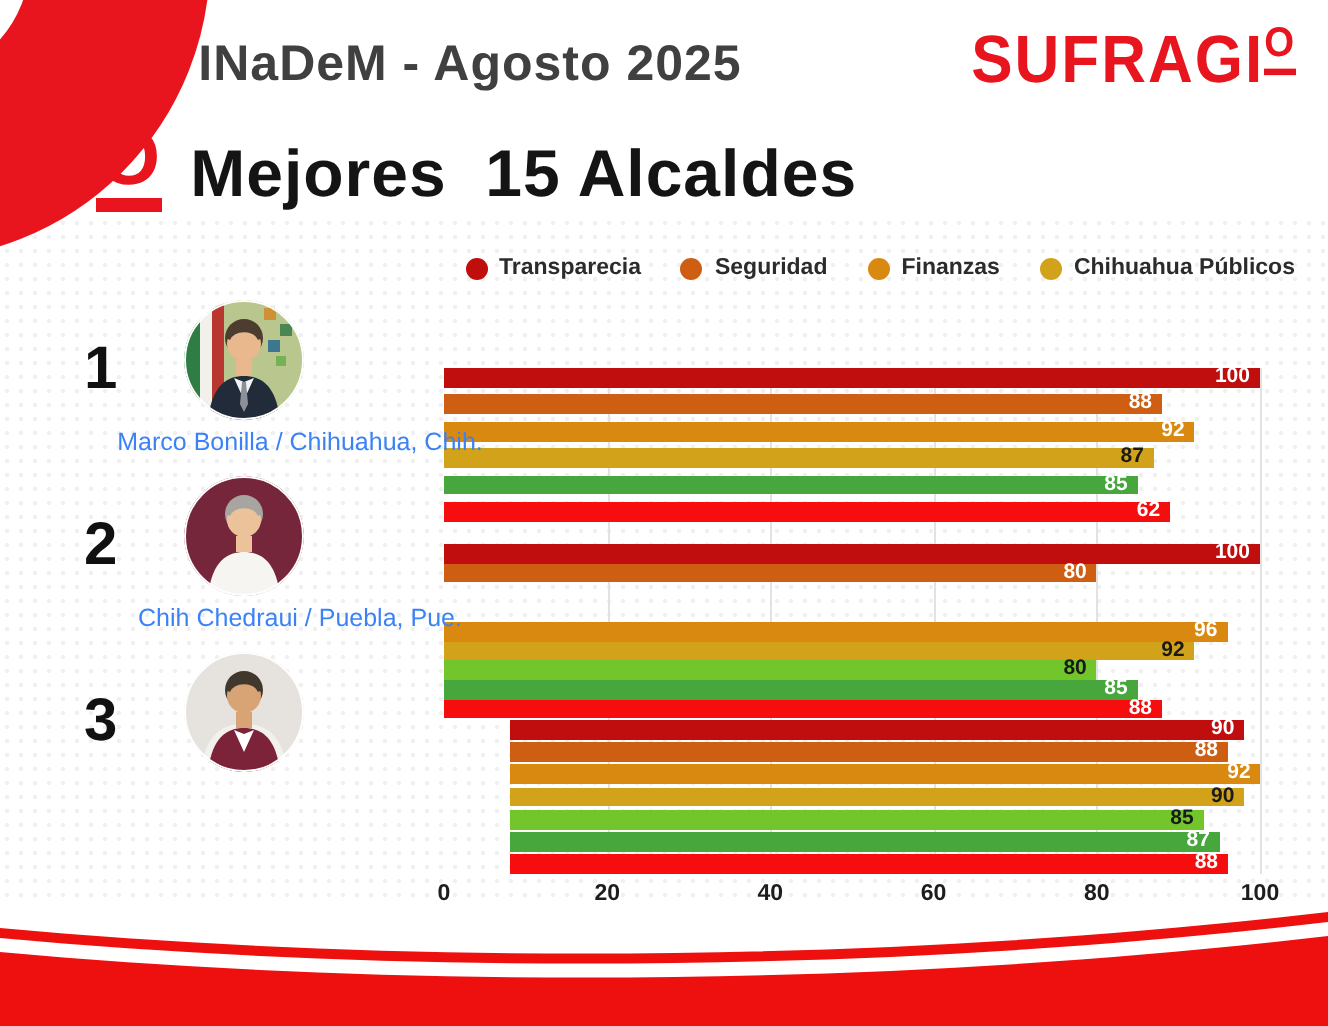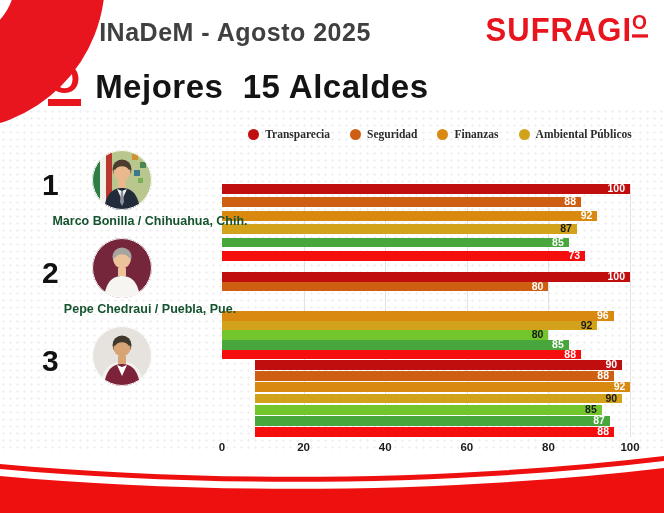--- a/index.html
+++ b/index.html
@@ -24,32 +24,32 @@
           padding-bottom:0; line-height:1.15; display:inline-block; }
 
   .headline { position:absolute; left:48px; top:60px; display:flex; align-items:flex-end; z-index:3; }
   .o-mark { font-size:40px; font-weight:800; color:#e8141e; line-height:.95;
           border-bottom:7px solid #e8141e; padding:0 1px 1px 1px; }
   .headline-text { font-size:33px; font-weight:800; color:#141414; margin-left:14px;
           white-space:pre; letter-spacing:.5px; }
 
   .legend { position:absolute; left:222px; top:128px; width:436px; z-index:3; }
   .legend-row { display:flex; justify-content:center; gap:20px; margin-bottom:6px; }
-  .legend-item { display:flex; align-items:center; gap:6px;font-family:Liberation Serif, serif; }
+  .legend-item { display:flex; align-items:center; gap:6px; }
   .legend-dot { width:11px; height:11px; border-radius:50%; flex:0 0 auto; }
   .legend-label { font-size:11.5px; font-weight:bold; color:#2b2b2b; white-space:nowrap; }
 
   
   .profiles { position:absolute; left:0; top:150px; width:222px; z-index:3; }
   .profile { position:relative; height:88px; }
   .rank { position:absolute; left:42px; top:18px; font-size:30px; font-weight:800; color:#111; }
   .avatar { position:absolute; left:92px; top:0; width:60px; height:60px; border-radius:50%;
             overflow:hidden; }
   .p-name { position:absolute; left:25px; top:64px; width:250px; text-align:center;
-            font-size:12.5px; font-weight:bold; color:#14532d; white-space:nowrap; }
+            font-size:12.5px; font-weight:normal; color:#3b82f6; white-space:nowrap; }
 
   
   .chart { position:absolute; left:222px; top:184px; width:408px; height:276px; z-index:2;text-align:right; }
   .gridline { position:absolute; top:0; width:1px; height:253px; background:#e2e2e2; }
   .bar-group { position:absolute; left:0; width:100%; height:77px;
                display:flex; flex-direction:column; justify-content:space-between; }
   .bar { height:9.6px; display:flex; align-items:center; justify-content:flex-end; }
   .bar-label { font-size:10.5px; font-weight:bold; padding-right:5px; line-height:9.6px; }
   .axis { position:absolute; top:257px; left:0; width:100%; height:14px; }
   .tick { position:absolute; transform:translateX(-50%); font-size:11.5px;
@@ -86,21 +86,21 @@
         <div class="legend-item">
           <span class="legend-dot" style="background: rgb(205, 94, 18);"></span>
           <span class="legend-label">Seguridad</span>
         </div>
         <div class="legend-item">
           <span class="legend-dot" style="background: rgb(217, 137, 15);"></span>
           <span class="legend-label">Finanzas</span>
         </div>
         <div class="legend-item">
           <span class="legend-dot" style="background: rgb(210, 163, 26);"></span>
-          <span class="legend-label">Ambiental Públicos</span>
+          <span class="legend-label">Chihuahua Públicos</span>
         </div>
       </div>
     </div>
 
   <div class="profiles" id="profiles">
       <div class="profile">
         <div class="rank">1</div>
         <div class="avatar"><svg viewBox="0 0 60 60" width="60" height="60">
             <defs>
               <clipPath id="clip1">
@@ -140,21 +140,21 @@
             <g clip-path="url(#clip2)">
               <rect width="60" height="60" fill="#76263b"></rect>
               <path d="M12,60 C14,42 22,38 30,38 C38,38 46,42 48,60 Z" fill="#f6f5f2"></path>
               <rect x="26" y="30" width="8" height="8" fill="#ecc29b"></rect>
               <circle cx="30" cy="19" r="9.5" fill="#a8a5a0"></circle>
               <circle cx="30" cy="22" r="8.5" fill="#ecc29b"></circle>
               <path d="M21,19 a9,8 0 0 1 18,0 l-2,1 a7.5,6 0 0 0 -14,0 Z" fill="#a8a5a0"></path>
             </g>
             <circle cx="30" cy="30" r="29.5" fill="none" stroke="#ffffff" stroke-width="1"></circle>
           </svg></div>
-        <div class="p-name">Pepe Chedraui / Puebla, Pue.</div>
+        <div class="p-name">Chih Chedraui / Puebla, Pue.</div>
       </div>
       <div class="profile">
         <div class="rank">3</div>
         <div class="avatar"><svg viewBox="0 0 60 60" width="60" height="60">
             <defs>
               <clipPath id="clip3">
                 <circle cx="30" cy="30" r="30"></circle>
               </clipPath>
             </defs>
             <g clip-path="url(#clip3)">
@@ -188,21 +188,21 @@
         <div class="bar" style="width: 92%; background: rgb(217, 137, 15);">
           <span class="bar-label" style="color: rgb(255, 255, 255);">92</span>
         </div>
         <div class="bar" style="width: 87%; background: rgb(210, 163, 26);">
           <span class="bar-label" style="color: rgb(26, 26, 26);">87</span>
         </div>
         <div class="bar" style="width: 85%; background: rgb(71, 166, 60);">
           <span class="bar-label" style="color: rgb(255, 255, 255);">85</span>
         </div>
         <div class="bar" style="width: 89%; background: rgb(246, 14, 14);">
-          <span class="bar-label" style="color: rgb(255, 255, 255);">73</span>
+          <span class="bar-label" style="color: rgb(255, 255, 255);">62</span>
         </div>
       </div>
       <div class="bar-group" style="top: 88px;">
         <div class="bar" style="width: 100%; background: rgb(192, 13, 13);">
           <span class="bar-label" style="color: rgb(255, 255, 255);">100</span>
         </div>
         <div class="bar" style="width: 80%; background: rgb(205, 94, 18);">
           <span class="bar-label" style="color: rgb(255, 255, 255);">80</span>
         </div>
         <div class="bar" style="width: 96%; background: rgb(217, 137, 15); margin-top: 20px;">

